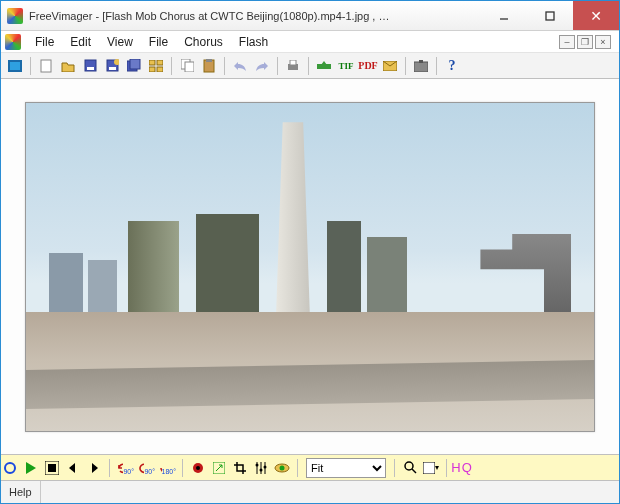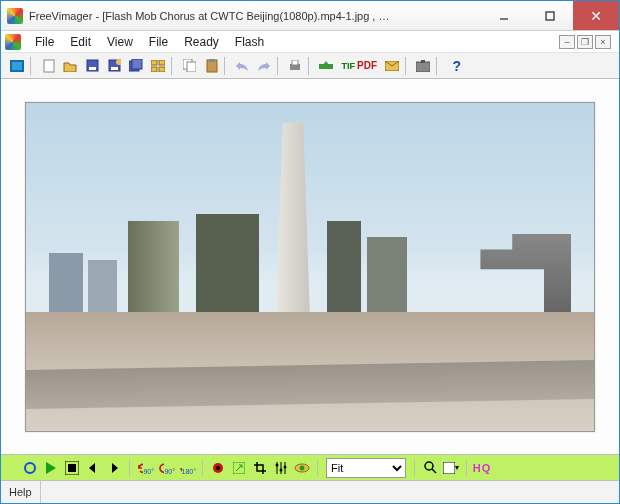--- a/index.html
+++ b/index.html
@@ -11,40 +11,40 @@
   .winbtns { display: flex; height: 100%; }
   .winbtn { width: 46px; display: flex; align-items: center; justify-content: center; font-size: 11px; color: #333; }
   .winbtn.close { background: #c75050; color: #fff; font-size: 14px; }
   .winbtn svg { width: 10px; height: 10px; }
   .menubar { height: 22px; background: #fff; display: flex; align-items: center; padding: 4px 4px; border-bottom: 1px solid #e4e4e4; }
   .menubar .appicon2 { width: 16px; height: 16px; margin-right: 6px; background: conic-gradient(from 45deg,#e33,#3b3,#36c,#ec3,#e33); border-radius: 2px; }
   .menuitem { padding: 2px 8px; font-size: 12px; color: #222; }
   .menubar .right { margin-left: auto; display: flex; gap: 2px; padding-right: 4px; }
   .mdibtn { width: 16px; height: 14px; border: 1px solid #999; background: #f4f4f4; display: flex; align-items: center; justify-content: center; font-size: 9px; color: #555; }
   .toolbar { height: 26px; background: #f3f3f3; border-bottom: 1px solid #bfbfbf; display: flex; align-items: center; padding: 0 4px; gap: 2px; }
-  .tbtn { width: 20px; height: 20px; display: flex; align-items: center; justify-content: flex-end; border: 1px solid transparent; }
+  .tbtn { width: 20px; height: 20px; display: flex; align-items: center; justify-content: center; border: 1px solid transparent; font-family: Liberation Serif, serif; }
   .tsep { width: 1px; height: 18px; background: #bfbfbf; margin: 0 3px; }
   .content { flex: 1; background: #fdfdfd; display: flex; align-items: center; justify-content: center; padding: 12px 18px; border-bottom: 1px solid #bfbfbf; }
   .imgview { width: 100%; height: 100%; max-width: 570px; max-height: 330px; border: 1px solid #999; box-shadow: 0 0 2px rgba(0,0,0,.15); position: relative; overflow: hidden; }
   .sky { position: absolute; inset: 0; background: linear-gradient(#bcd6e6 0%, #d4e4ee 45%, #e0ecf2 55%); }
   .bldg { position: absolute; bottom: 34%; background: linear-gradient(90deg,#6a7058,#9aa28a); }
   .b1 { left: 4%; width: 6%; height: 20%; background:#8a9aa8; }
   .b2 { left: 11%; width: 5%; height: 18%; background:#9aa8b4; }
   .b3 { left: 18%; width: 9%; height: 30%; }
   .b4 { left: 30%; width: 11%; height: 32%; background:#586050; }
   .tower { left: 44%; width: 6%; height: 60%; bottom: 34%; background: linear-gradient(90deg,#e8e6df,#c8c6bf); clip-path: polygon(20% 0,80% 0,100% 100%,0 100%); position:absolute; }
   .b5 { left: 53%; width: 6%; height: 30%; background:#5a6258; }
   .b6 { left: 60%; width: 7%; height: 25%; background:#7a8278; }
   .cctv { position:absolute; right: 4%; bottom: 36%; width: 16%; height: 24%; background: linear-gradient(#888,#666); clip-path: polygon(0 20%,35% 20%,35% 0,100% 0,100% 100%,70% 100%,70% 45%,0 45%); }
   .ground { position:absolute; left:0; right:0; bottom:0; height:36%; background: linear-gradient(#b5a898,#c8beb0 40%,#d6d0c6); }
   .road { position:absolute; left:0; right:0; bottom:8%; height:12%; background: linear-gradient(#9a948a,#b0aaa0); transform: skewY(-1deg); }
-  .bottombar { height: 26px; background: #bef264; border-bottom: 1px solid #bfbfbf; display: flex; align-items: center; padding: 0 20px; gap: 3px; }
+  .bottombar { height: 26px; background: #fef9c3; border-bottom: 1px solid #bfbfbf; display: flex; align-items: center; padding: 0 0; gap: 3px; }
   .bbtn { width: 18px; height: 18px; display: flex; align-items: center; justify-content: center; }
   .fitsel { height: 20px; font-size: 11px; width: 80px; border: 1px solid #999; background: #fff; margin: 0 2px; }
-  .hq { font-weight: bold; color: #d633d6; font-size: 11px; letter-spacing: 1px; }
+  .hq { font-weight: normal; color: #d633d6; font-size: 13px; letter-spacing: 1px; }
   .statusbar { height: 22px; background: #f3f3f3; display: flex; align-items: center; font-size: 11px; color: #333; }
   .statusbar .cell { padding: 0 8px; border-right: 1px solid #c8c8c8; height: 100%; display:flex; align-items:center; }
   .statusbar .stretch { flex: 1; border-right: 1px solid #c8c8c8; }
   .tif { font-size:9px; font-weight:bold; color:#0a7a0a; }
   .pdf { font-size:10px; font-weight:bold; color:#c01818; }
 </style>
 </head>
 <body>
 
 <div class="window">
@@ -66,21 +66,21 @@
       <div class="winbtn close">✕</div>
     </div>
   </div>
 
   <div class="menubar">
     <div class="appicon2"></div>
     <div class="menuitem">File</div>
     <div class="menuitem">Edit</div>
     <div class="menuitem">View</div>
     <div class="menuitem">File</div>
-    <div class="menuitem">Ready</div>
+    <div class="menuitem">Chorus</div>
     <div class="menuitem">Flash</div>
     <div class="right">
       <div class="mdibtn">–</div>
       <div class="mdibtn">❐</div>
       <div class="mdibtn">×</div>
     </div>
   </div>
 
   <div class="toolbar">
     <div class="tbtn">

